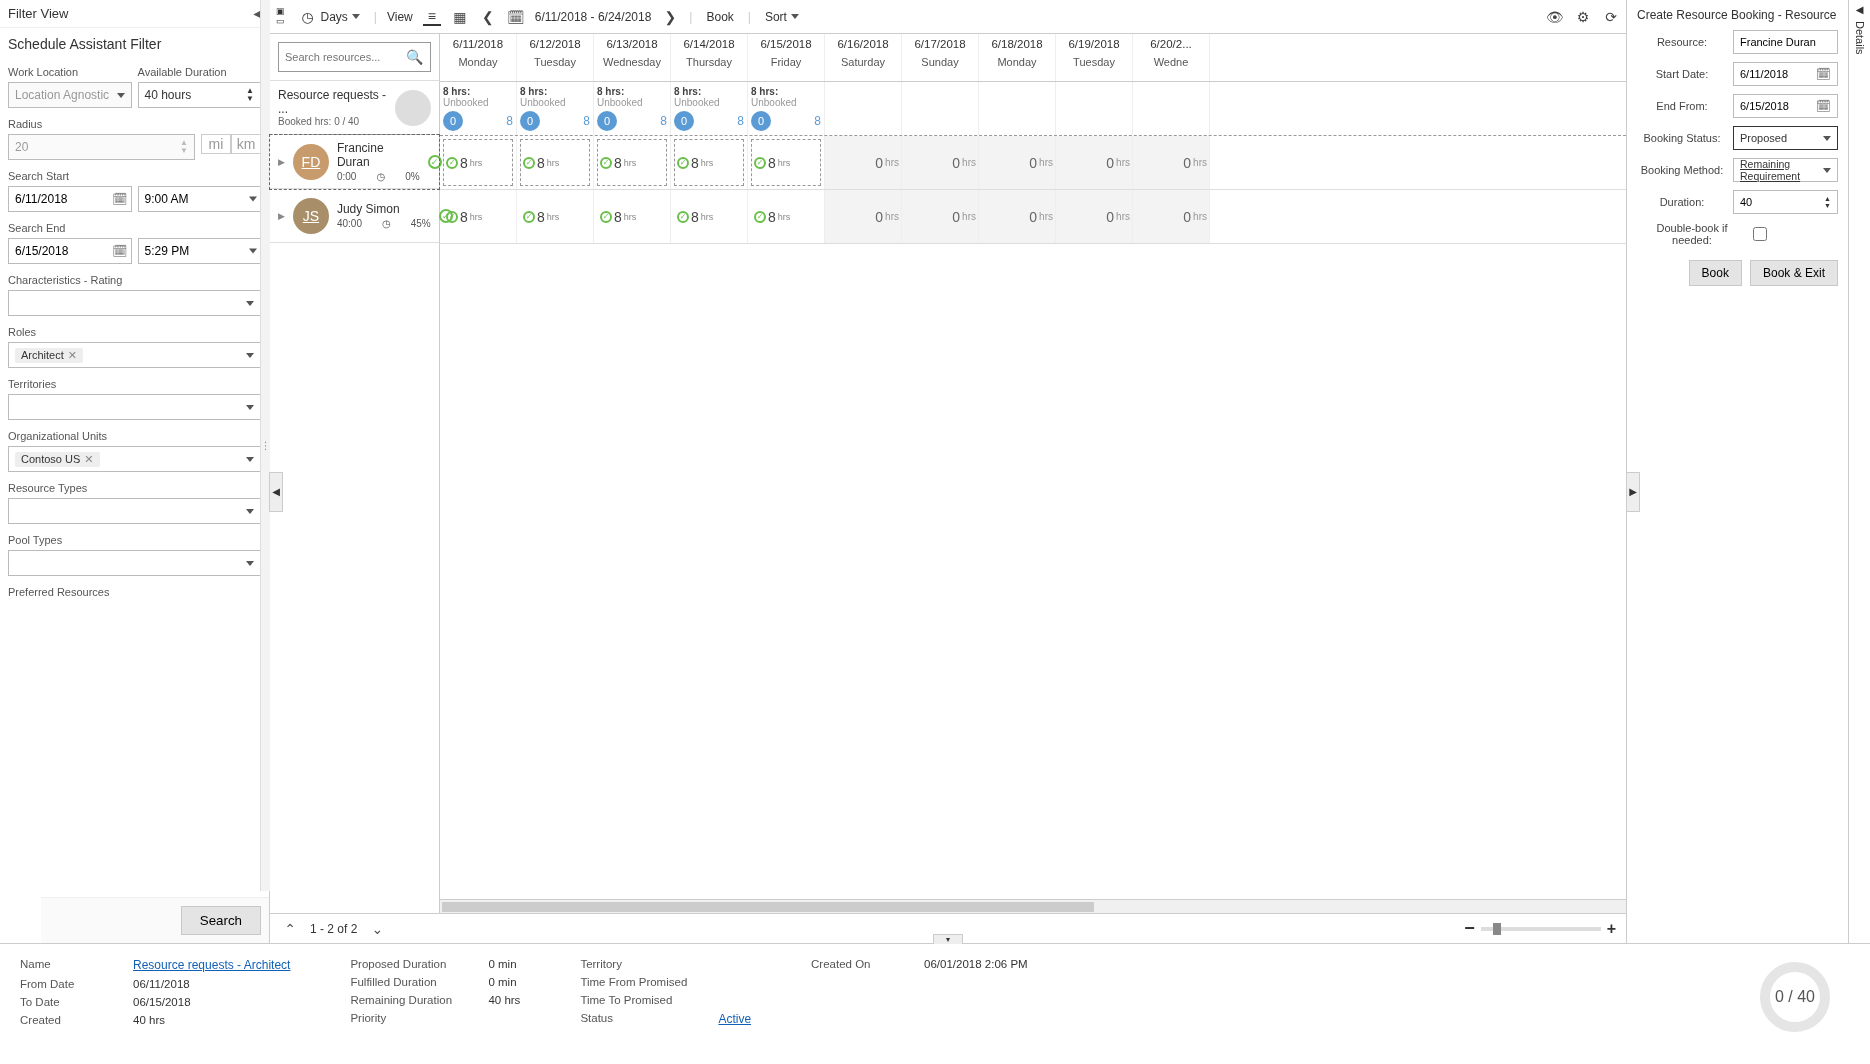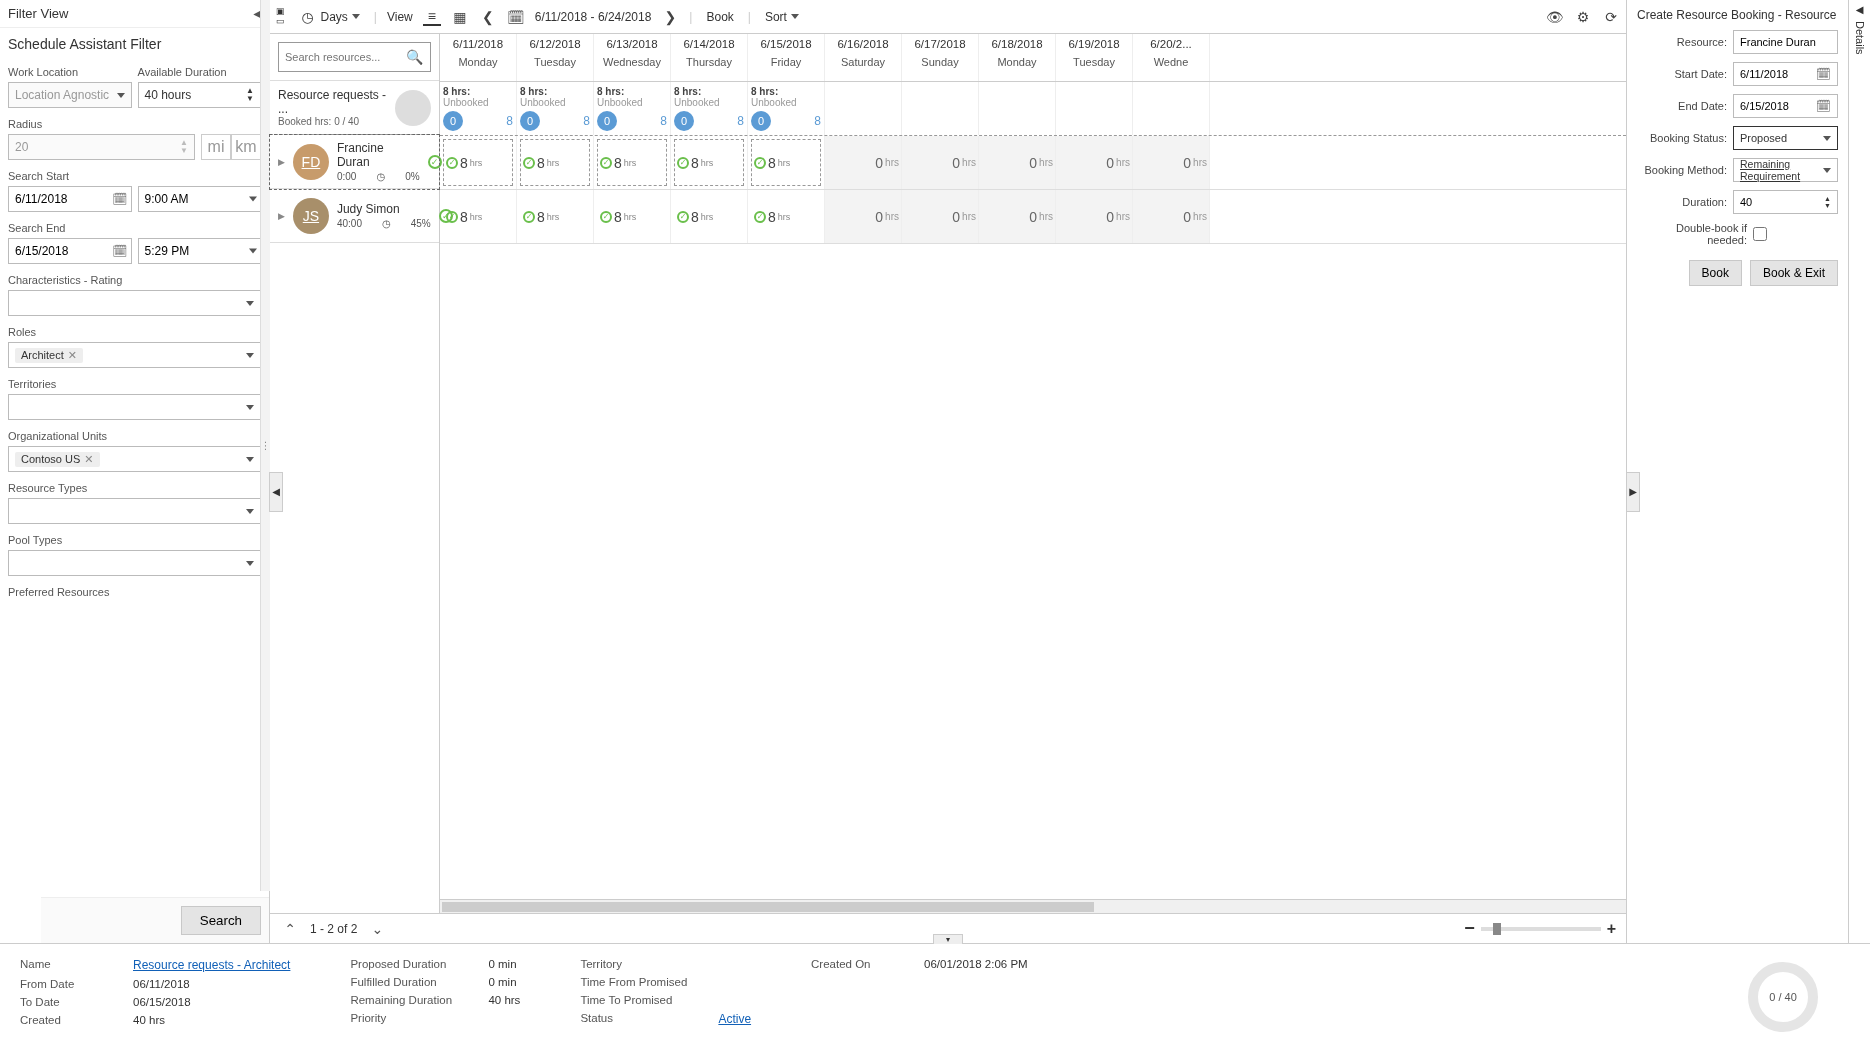--- a/index.html
+++ b/index.html
@@ -21,21 +21,21 @@
 .fld { width:100%; height:26px; border:1px solid #bbb; padding:0 6px; font-size:12px; background:#fff; display:flex; align-items:center; justify-content:space-between; }
 .fld.disabled { color:#999; background:#fafafa; }
 .fld-input { width:100%; height:26px; border:1px solid #bbb; padding:0 22px 0 6px; font-size:12px; }
 .input-wrap { position:relative; }
 .input-icon { position:absolute; right:4px; top:50%; transform:translateY(-50%); color:#555; font-size:12px; }
 .chip { display:inline-flex; align-items:center; background:#eee; padding:1px 6px; font-size:11px; border-radius:2px; gap:4px; }
 .chip .x { color:#888; cursor:pointer; }
 .filter-search-btn { background:#e4e4e4; border:1px solid #c8c8c8; padding:6px 18px; }
 .filter-footer { padding:8px; text-align:right; border-top:1px solid #eee; background:#fafafa;margin-left:41px; }
 .unit-toggle { display:flex; gap:0; }
-.unit-toggle div { width:30px; height:26px; border:1px solid #ccc; display:flex; align-items:center; justify-content:center; color:#999; font-size:16px; }
+.unit-toggle div { width:30px; height:20px; border:1px solid #ccc; display:flex; align-items:center; justify-content:center; color:#999; font-size:14px; }
 .grippy { position:absolute; right:-1px; top:0; bottom:52px; width:10px; background:#f3f3f3; border-left:1px solid #ddd; display:flex; align-items:center; justify-content:center; }
 .grippy span { font-size:10px; color:#888; }
 .collapse-tab { position:absolute; right:-14px; top:50%; width:14px; height:40px; background:#eee; border:1px solid #ccc; display:flex; align-items:center; justify-content:center; font-size:10px; cursor:pointer; z-index:5;}
 
 
 .board-area { flex:1; display:flex; flex-direction:column; min-width:0; position:relative; }
 .toolbar { height:34px; border-bottom:1px solid #ccc; display:flex; align-items:center; padding:0 6px; gap:10px; font-size:12px; }
 .toolbar .sep { color:#ccc; }
 .toolbar .spacer { flex:1; }
 .tb-btn { display:flex; align-items:center; gap:4px; padding:2px 4px; cursor:pointer; }
@@ -81,42 +81,42 @@
 .zoom { display:flex; align-items:center; gap:6px; }
 .zoom .track { width:120px; height:4px; background:#ddd; position:relative; }
 .zoom .knob { position:absolute; left:12px; top:-4px; width:8px; height:12px; background:#888; }
 .chevv { width:20px; text-align:center; cursor:pointer; color:#555; font-size:14px;}
 .mid-tab { position:absolute; left:50%; bottom:-1px; transform:translateX(-50%); width:30px; height:10px; background:#eee; border:1px solid #ccc; border-bottom:none; display:flex; align-items:center; justify-content:center; font-size:8px;}
 
 
 .booking-panel { width:222px; border-left:1px solid #ccc; padding:8px 10px 0 10px; display:flex; flex-direction:column; gap:8px; font-size:12px; position:relative;}
 .booking-panel h4 { font-size:12px; font-weight:normal; display:flex; align-items:center; justify-content:space-between; white-space:nowrap; overflow:hidden;}
 .bp-row { display:flex; align-items:center; gap:6px; }
-.bp-row .bp-lbl { width:90px; text-align:right; font-size:11px; color:#444;}
+.bp-row .bp-lbl { width:90px; text-align:center; font-size:11px; color:#444;}
 .bp-row .bp-fld { flex:1; height:24px; border:1px solid #bbb; padding:0 6px; font-size:11px; display:flex; align-items:center; justify-content:space-between; }
 .bp-row .bp-fld.sel { border:1px solid #333; }
 .bp-row .bp-fld input { border:none; outline:none; width:100%; font-size:11px;}
 .bp-row .bp-fld .cal { font-size:12px; color:#555; }
 .bp-row .chk { width:14px; height:14px; }
 .bp-actions { display:flex; gap:8px; justify-content:flex-end; margin-top:6px;}
 .bp-actions button { background:#e4e4e4; border:1px solid #c8c8c8; padding:5px 12px; font-size:12px; cursor:pointer;}
 
 
 .right-rail { width:22px; border-left:1px solid #ccc; display:flex; flex-direction:column; align-items:center; }
 .right-rail .arrow { font-size:10px; margin-top:4px;}
 .right-rail .vt { writing-mode:vertical-rl; font-size:11px; margin-top:6px;}
 
 
 .bottom-pane { height:120px; display:flex; padding:14px 20px 6px 20px; gap:60px; font-size:12px; position:relative;}
 .det-col { display:flex; flex-direction:column; gap:6px;}
 .det-row { display:flex; gap:18px; }
 .det-row .k { width:95px; color:#555; font-size:11.5px;}
 .det-row .v { font-size:11.5px;}
 a.lnk { color:#1160b7; text-decoration:underline; }
-.ring { position:absolute; right:52px; top:18px; width:70px; height:70px; border-radius:50%; border:10px solid #e5e5e5; display:flex; align-items:center; justify-content:center; font-size:11px; color:#555;}
+.ring { position:absolute; right:40px; top:18px; width:70px; height:70px; border-radius:50%; border:10px solid #e5e5e5; display:flex; align-items:center; justify-content:center; font-size:16px; color:#555;}
 
 .caret { font-size:10px; color:#555; }
 .tri { width:0; height:0; border-left:4px solid transparent; border-right:4px solid transparent; border-top:5px solid #555; display:inline-block;}
 </style>
 </head>
 <body>
 
 <div class="app">
  <div class="main-row">
 
@@ -553,21 +553,21 @@
           </div>
         </div>
     <div class="bp-row">
           <div class="bp-lbl">Start Date:</div>
           <div class="bp-fld">
             <input value="6/11/2018" style="">
             <span class="cal">🗓</span>
           </div>
         </div>
     <div class="bp-row">
-          <div class="bp-lbl">End Date:</div>
+          <div class="bp-lbl">End From:</div>
           <div class="bp-fld">
             <input value="6/15/2018" style="">
             <span class="cal">🗓</span>
           </div>
         </div>
     <div class="bp-row">
           <div class="bp-lbl">Booking Status:</div>
           <div class="bp-fld sel">
             <span>Proposed</span>
             <span class="tri"></span>

